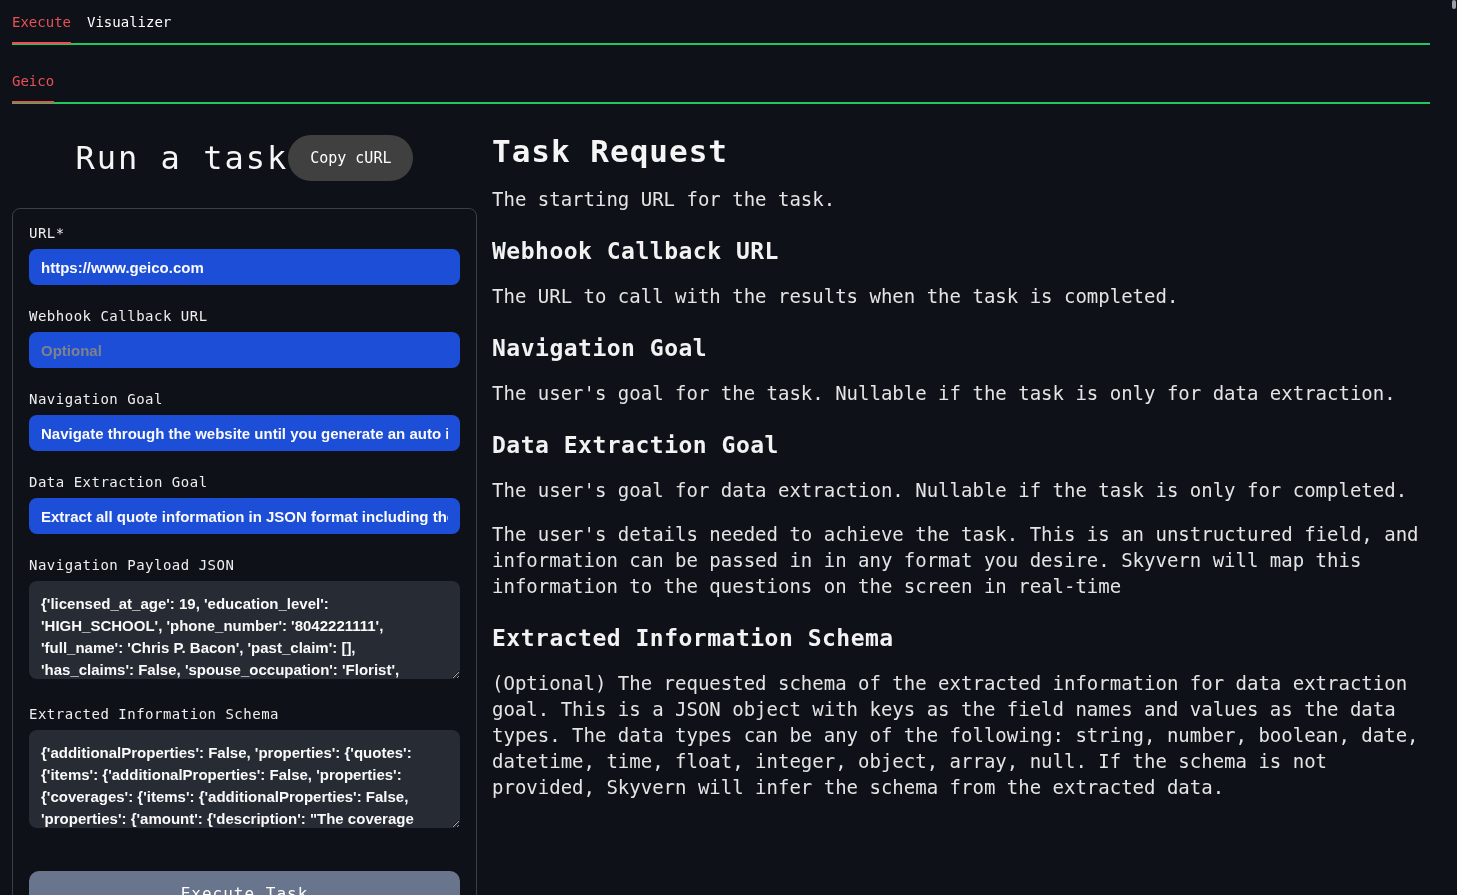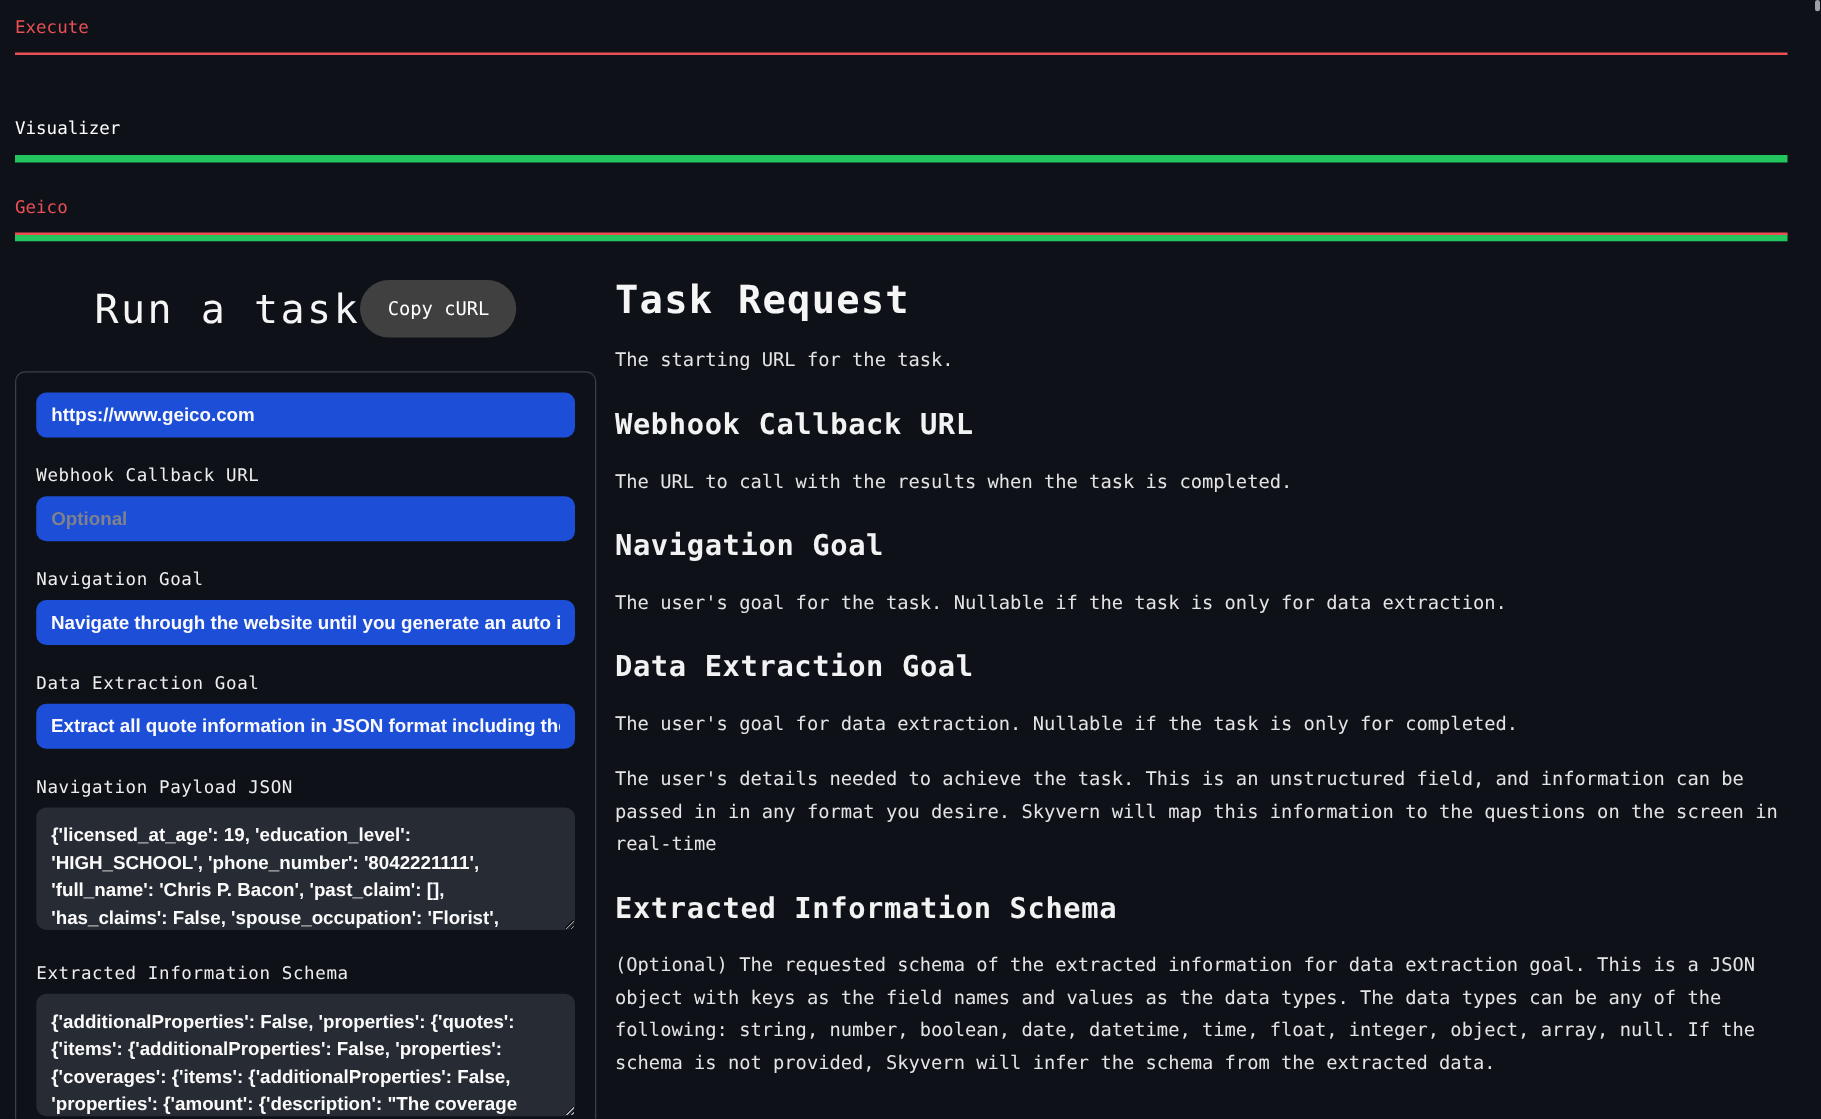--- a/index.html
+++ b/index.html
@@ -4,25 +4,24 @@
 <style>
   * { margin: 0; padding: 0; box-sizing: border-box; }
   html, body {
     width: 1457px; height: 895px;
     background: #0e1218;
     overflow: hidden;
     font-family: "DejaVu Sans Mono", monospace;
     color: #f2f2f2;
   }
   .tabbar {
-    display: flex; gap: 52px;
+    display: flex; gap: 16px;
     margin: 0 27px 0 12px;
-    border-bottom: 6px solid #22c55e;
+    border-bottom: 2px solid #22c55e;
     padding-top: 14px;
-    flex-direction: column;
   }
   .tabbar .tab {
     font-size: 14px;
     padding-bottom: 12px;
     cursor: pointer;
     color: #ffffff;
     border-bottom: 2px solid transparent;
     margin-bottom: -1px;
   }
   .tabbar .tab.active {
@@ -131,21 +130,21 @@
   .section h2 {
     font-size: 23px;
     font-weight: bold;
     color: #f2f2f2;
     line-height: 27px;
     margin-top: 26px;
     letter-spacing: 0.5px;
   }
   .section p {
     margin-top: 18px;
-    font-size: 15px;
+    font-size: 19px;
     line-height: 26px;
     color: #e4e4e4;
     max-width: 945px;
   }
   .scroll-thumb {
     position: fixed;
     top: 0; right: 1px;
     width: 4px; height: 9px;
     background: #9aa0aa;
     border-radius: 2px;
@@ -167,20 +166,21 @@
 
   <div class="left-col">
     <div class="left-header">
       <div class="page-title">Run a task</div>
       <button class="copy-curl-btn">Copy cURL</button>
     </div>
 
     <div class="form-card">
 
       <div class="field-group">
+        <label>URL*</label>
         <input class="text-input" value="https://www.geico.com" style="">
       </div>
 
       <div class="field-group">
         <label>Webhook Callback URL</label>
         <input class="text-input" placeholder="Optional" style="">
       </div>
 
       <div class="field-group">
         <label>Navigation Goal</label>

